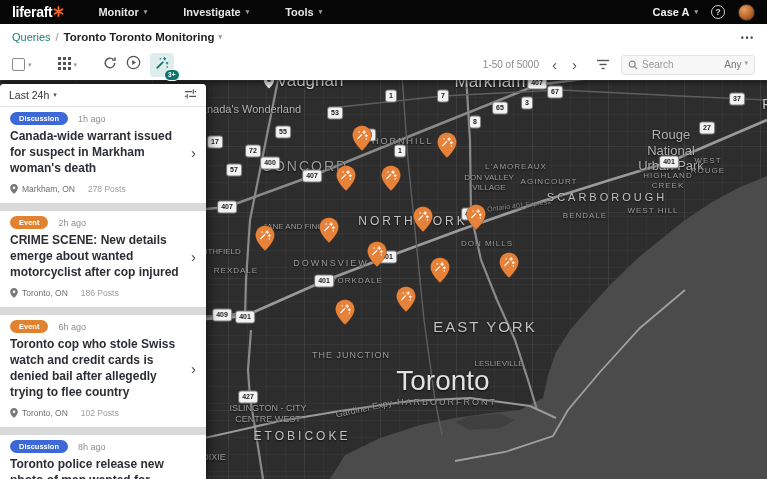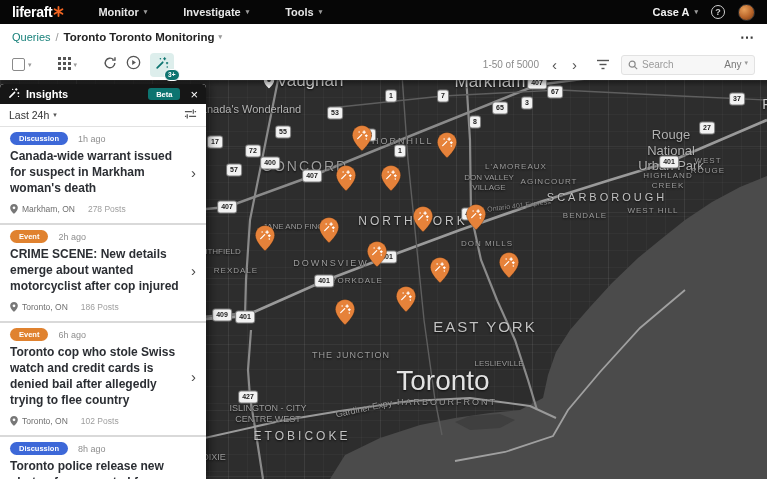--- a/index.html
+++ b/index.html
@@ -79,21 +79,21 @@
   .beta-badge { margin-left:auto; background:#0d7470; color:#fff; font-size:7.5px; font-weight:bold;
     padding:1.5px 8px; border-radius:3px; }
   .panel-close { color:#fff; font-size:13px; line-height:1; cursor:pointer; margin-left:4px; }
   .panel-filter { height:23px; flex:0 0 23px; background:#fff; border-bottom:1px solid #e2e2e2;
     display:flex; align-items:center; padding:0 9px; }
   .time-filter { font-size:10.5px; color:#333; display:flex; align-items:center; gap:4px; cursor:pointer; }
   .time-filter .chev { color:#555; }
   .panel-filter .spacer { flex:1; }
   .cards { flex:1; overflow:hidden; display:flex; flex-direction:column; background:#d9d9d9; }
   .card { background:#fff; padding:5px 10px 5px 10px; cursor:pointer; }
-  .card + .card { margin-top:2px; }
+  .card + .card { margin-top:8px; }
   .card-top { display:flex; align-items:center; gap:10px; margin-bottom:3px; }
   .badge { font-size:7.5px; font-weight:bold; color:#fff; padding:2px 9px; border-radius:9px; }
   .card-time { font-size:9px; color:#8e8e8e; }
   .card-main { display:flex; }
   .card-title { flex:1; font-size:12px; line-height:16px; font-weight:bold; color:#2b2e33; }
   .card-chev { color:#4a4a4a; font-size:15px; align-self:center; margin-left:4px; }
   .card-meta { display:flex; align-items:center; gap:4px; margin-top:4px; }
   .card-loc { font-size:8.5px; color:#6f6f6f; }
   .card-posts { font-size:8.5px; color:#9e9e9e; margin-left:9px; }
 </style>
@@ -432,32 +432,20 @@
       <input type="text" placeholder="Search" style="">
       <span class="any-sel">
         <span>Any</span>
         <span class="chev">▾</span>
       </span>
     </div>
   </div>
 </div>
 
 <div class="panel">
-  <div class="panel-head">
-    <span id="panel-wand"><svg width="12" height="12" viewBox="0 0 16 16" fill="none">
-    <path d="M2.5 13.5L8.8 7.2" stroke="#ffffff" stroke-width="2" stroke-linecap="round"></path>
-    <path d="M11 1.5v3.4M9.3 3.2h3.4" stroke="#ffffff" stroke-width="1.3"></path>
-    <path d="M13.8 6.8v2.6M12.5 8.1h2.6" stroke="#ffffff" stroke-width="1.2"></path>
-    <circle cx="6.2" cy="3.2" r="0.9" fill="#ffffff"></circle>
-          <circle cx="14" cy="12.5" r="0.9" fill="#ffffff"></circle>
-        </svg></span>
-    <span class="panel-title">Insights</span>
-    <span class="beta-badge">Beta</span>
-    <span class="panel-close">×</span>
-  </div>
   <div class="panel-filter">
     <span class="time-filter">
       <span>Last 24h</span>
       <span class="chev">▾</span>
     </span>
     <span class="spacer"></span>
     <span><svg width="13" height="12" viewBox="0 0 14 12">
           <g stroke="#555" stroke-width="1.3">
             <path d="M1 3.5h7.5M11.5 3.5H13"></path>
             <path d="M1 8.5h1.5M5.5 8.5H13"></path>

